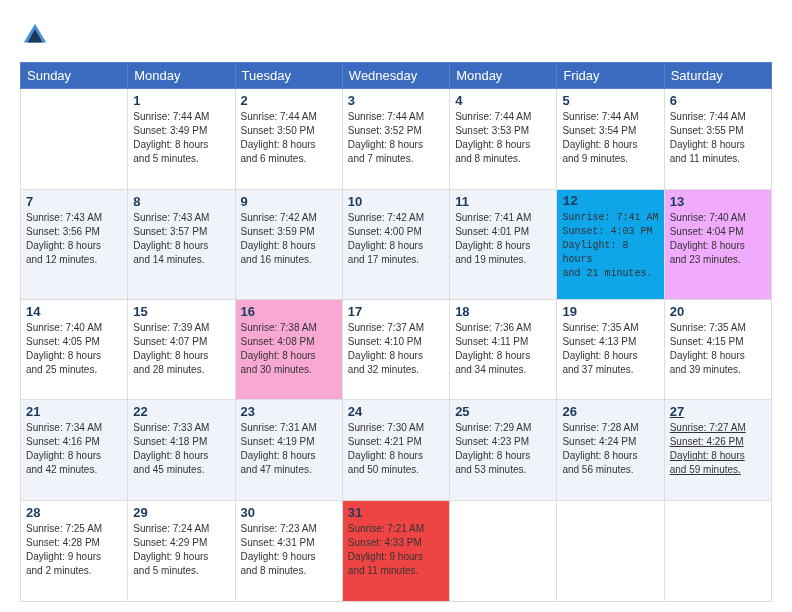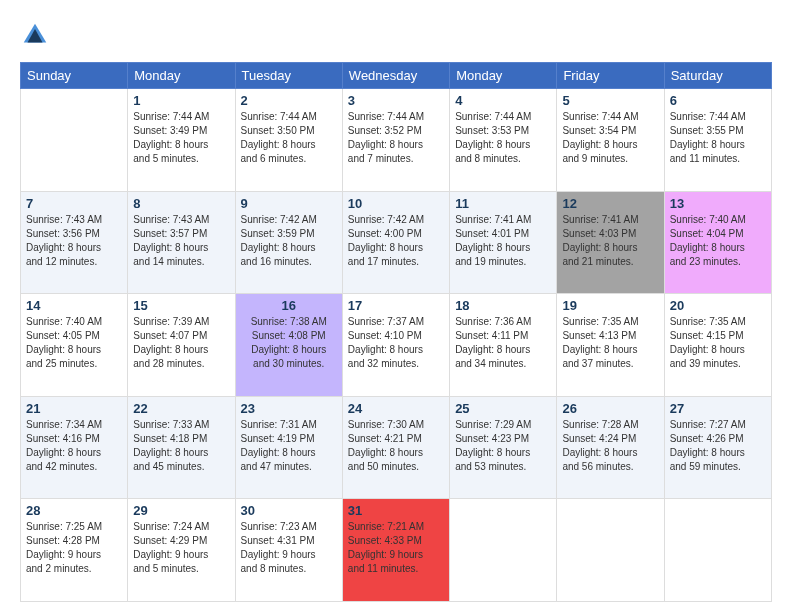--- a/index.html
+++ b/index.html
@@ -178,39 +178,39 @@
             <div class="day-info">Sunrise: 7:42 AM<br>Sunset: 3:59 PM<br>Daylight: 8 hours<br>and 16 minutes.</div>
           </td>
           <td style="background-color: rgb(240, 244, 250);">
             <span class="day-num">10</span>
             <div class="day-info">Sunrise: 7:42 AM<br>Sunset: 4:00 PM<br>Daylight: 8 hours<br>and 17 minutes.</div>
           </td>
           <td style="background-color: rgb(240, 244, 250);">
             <span class="day-num">11</span>
             <div class="day-info">Sunrise: 7:41 AM<br>Sunset: 4:01 PM<br>Daylight: 8 hours<br>and 19 minutes.</div>
           </td>
-          <td style="background-color: #a3a3a3;">
+          <td style="background-color: #0ea5e9; font-family: Liberation Mono, monospace;">
             <span class="day-num">12</span>
             <div class="day-info">Sunrise: 7:41 AM<br>Sunset: 4:03 PM<br>Daylight: 8 hours<br>and 21 minutes.</div>
           </td>
           <td style="background-color: #f0abfc;">
             <span class="day-num">13</span>
             <div class="day-info">Sunrise: 7:40 AM<br>Sunset: 4:04 PM<br>Daylight: 8 hours<br>and 23 minutes.</div>
           </td>
         </tr>
         <tr style="background-color: rgb(255, 255, 255);">
           <td style="background-color: rgb(255, 255, 255); border-radius: 10px;">
             <span class="day-num">14</span>
             <div class="day-info">Sunrise: 7:40 AM<br>Sunset: 4:05 PM<br>Daylight: 8 hours<br>and 25 minutes.</div>
           </td>
           <td style="background-color: rgb(255, 255, 255);">
             <span class="day-num">15</span>
             <div class="day-info">Sunrise: 7:39 AM<br>Sunset: 4:07 PM<br>Daylight: 8 hours<br>and 28 minutes.</div>
           </td>
-          <td style="background-color: #c4b5fd; text-align: center;">
+          <td style="background-color: #f9a8d4;">
             <span class="day-num">16</span>
             <div class="day-info">Sunrise: 7:38 AM<br>Sunset: 4:08 PM<br>Daylight: 8 hours<br>and 30 minutes.</div>
           </td>
           <td style="background-color: rgb(255, 255, 255);">
             <span class="day-num">17</span>
             <div class="day-info">Sunrise: 7:37 AM<br>Sunset: 4:10 PM<br>Daylight: 8 hours<br>and 32 minutes.</div>
           </td>
           <td style="background-color: rgb(255, 255, 255);">
             <span class="day-num">18</span>
             <div class="day-info">Sunrise: 7:36 AM<br>Sunset: 4:11 PM<br>Daylight: 8 hours<br>and 34 minutes.</div>
@@ -242,21 +242,21 @@
             <div class="day-info">Sunrise: 7:30 AM<br>Sunset: 4:21 PM<br>Daylight: 8 hours<br>and 50 minutes.</div>
           </td>
           <td style="background-color: rgb(240, 244, 250);">
             <span class="day-num">25</span>
             <div class="day-info">Sunrise: 7:29 AM<br>Sunset: 4:23 PM<br>Daylight: 8 hours<br>and 53 minutes.</div>
           </td>
           <td style="background-color: rgb(240, 244, 250);">
             <span class="day-num">26</span>
             <div class="day-info">Sunrise: 7:28 AM<br>Sunset: 4:24 PM<br>Daylight: 8 hours<br>and 56 minutes.</div>
           </td>
-          <td style="background-color: rgb(240, 244, 250);">
+          <td style="background-color: rgb(240, 244, 250); text-decoration: underline;">
             <span class="day-num">27</span>
             <div class="day-info">Sunrise: 7:27 AM<br>Sunset: 4:26 PM<br>Daylight: 8 hours<br>and 59 minutes.</div>
           </td>
         </tr>
         <tr style="background-color: rgb(255, 255, 255);">
           <td style="background-color: rgb(255, 255, 255);">
             <span class="day-num">28</span>
             <div class="day-info">Sunrise: 7:25 AM<br>Sunset: 4:28 PM<br>Daylight: 9 hours<br>and 2 minutes.</div>
           </td>
           <td style="background-color: rgb(255, 255, 255);">

